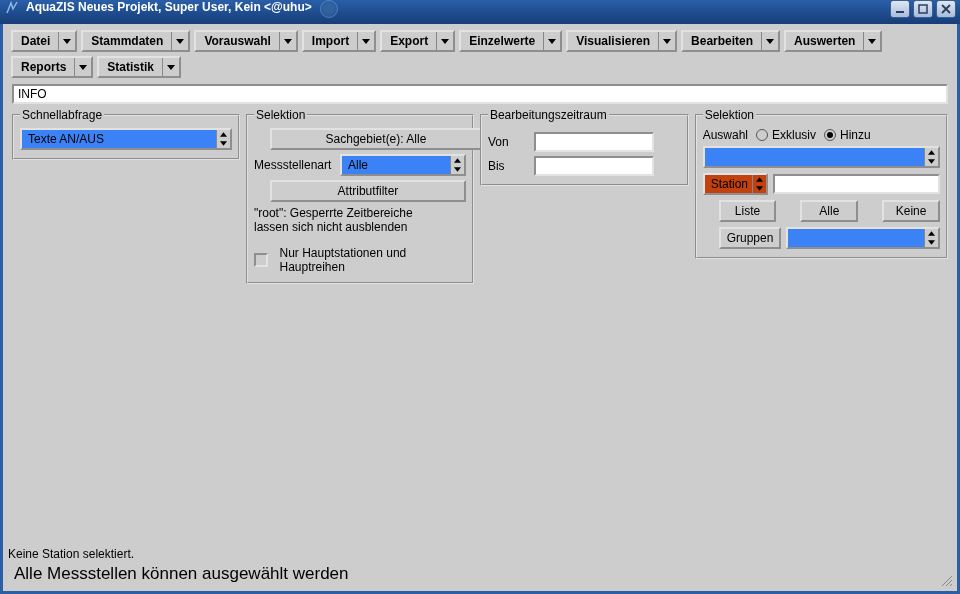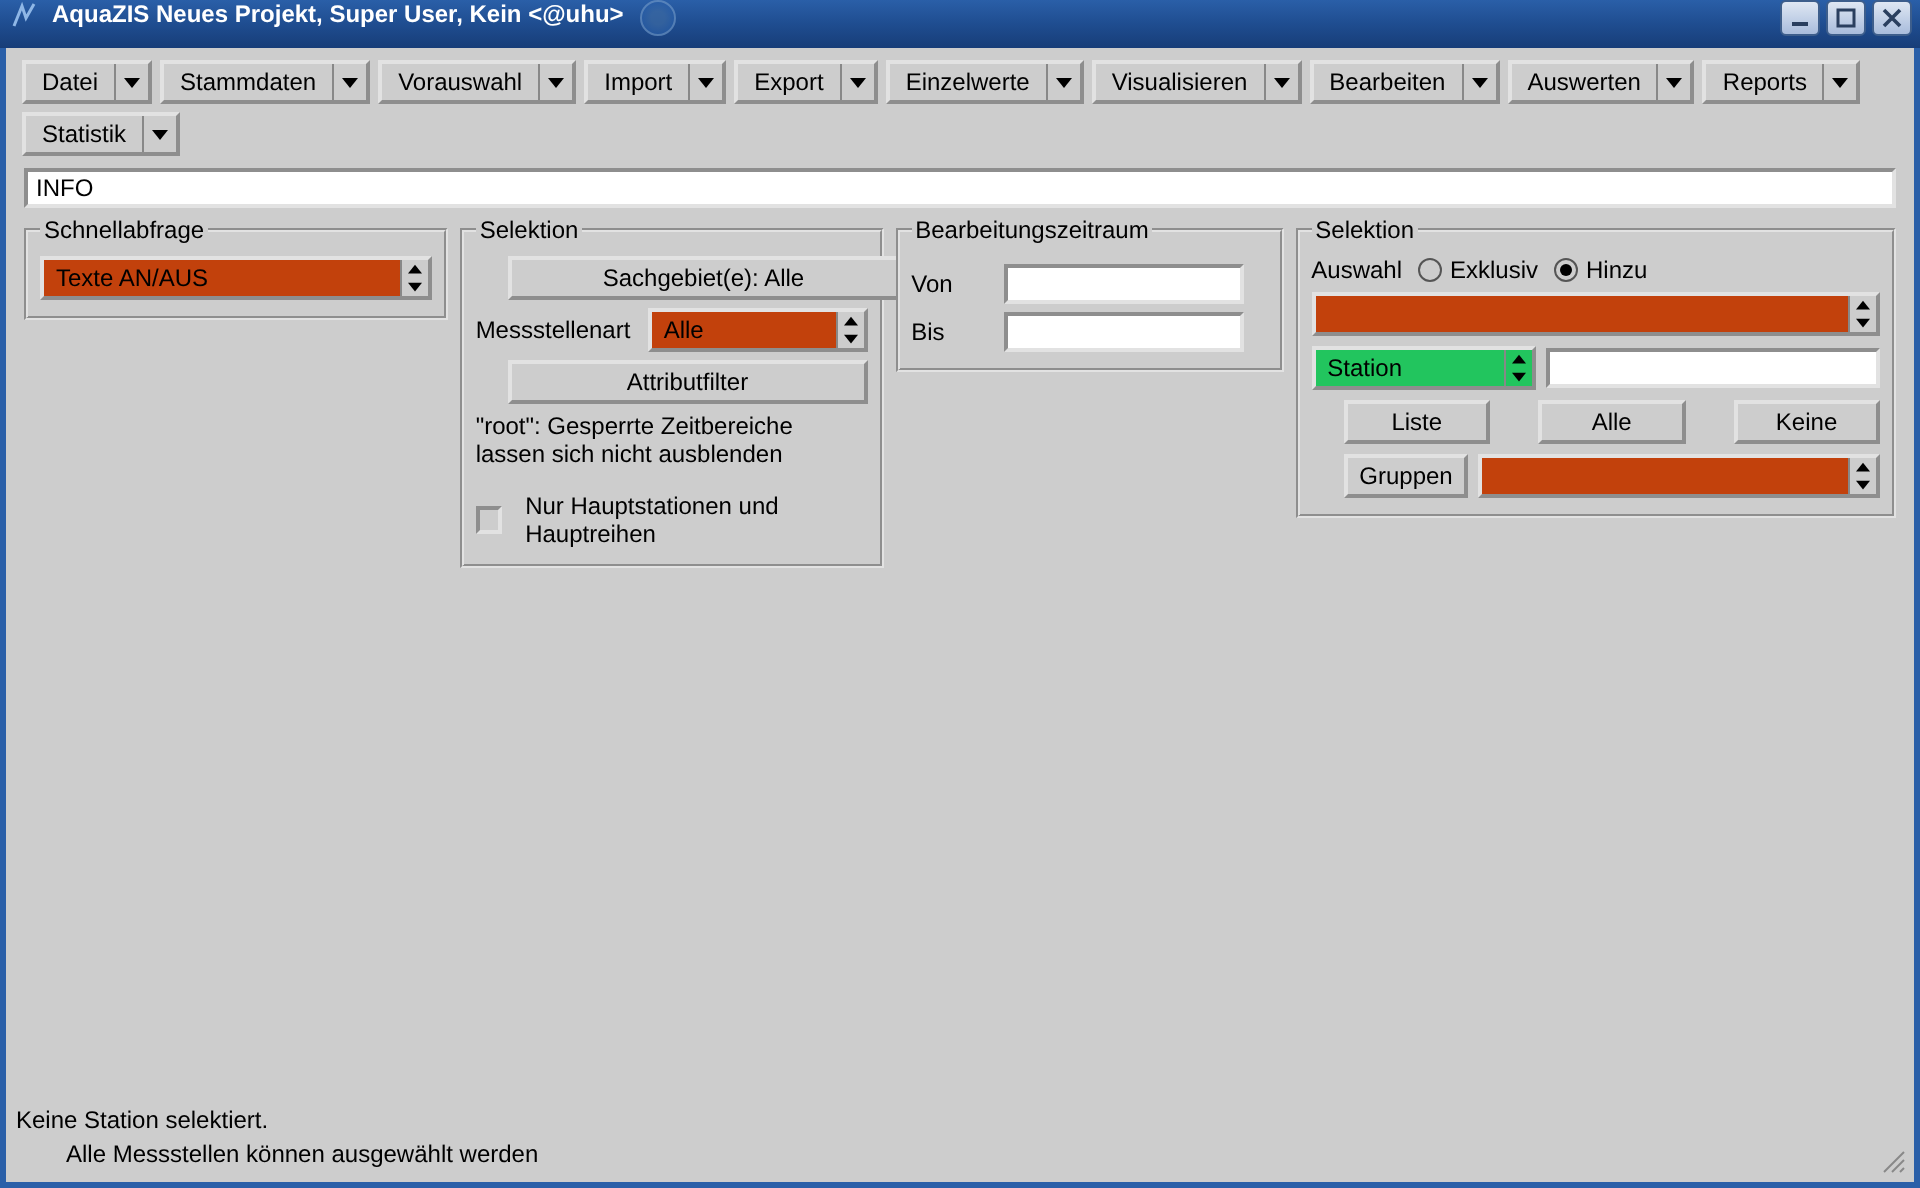--- a/index.html
+++ b/index.html
@@ -54,20 +54,21 @@
   }
   .menubar {
     padding:6px 8px 4px 8px;
     display:flex; flex-wrap:wrap; gap:4px;
   }
   .menu-btn-wrap {
     display:inline-flex;
     border:2px outset #e2e2e2;
     background:#cdcdcd;
     height:22px;
+    font-weight:bold;
   }
   .menu-btn-wrap .lbl {
     padding:0 8px;
     display:flex; align-items:center;
     border-right:1px solid #888;
     cursor:pointer;
   }
   .menu-btn-wrap .drop {
     width:16px;
     display:flex; align-items:center; justify-content:center;
@@ -111,21 +112,21 @@
     display:flex;
     border:2px outset #e2e2e2;
     background:#cdcdcd;
     height:22px;
     width:100%;
   }
   .combo .cval {
     flex:1;
     padding:0 6px;
     display:flex;align-items:center;
-    background:#c2410c;
+    background:#3b82f6;
   }
   .btnish {
     border:2px outset #e2e2e2;
     background:#cdcdcd;
     height:22px;
     display:flex;align-items:center;justify-content:center;
     padding:0 6px;
     cursor:pointer;
     font:inherit;
     margin-left:16px;
@@ -147,42 +148,41 @@
   }
   .radio {
     width:12px;height:12px;border:1px solid #555;border-radius:50%;background:#cdcdcd;display:inline-flex;align-items:center;justify-content:center;margin-right:4px;
   }
   .radio.selected::after{content:"";width:6px;height:6px;border-radius:50%;background:#000;}
   .sel-row1 { display:flex; align-items:center; gap:8px; }
   .sel-btns { display:flex; gap:8px; margin-top:5px;}
   .sel-btns .btnish{ flex:1; padding:0 4px;}
   .spin-btn {
     border:2px outset #e2e2e2;
-    background:#22c55e;
+    background:#c2410c;
     height:22px;
     display:flex;align-items:center;
     padding-left:6px;
     cursor:pointer;
-    gap:47px;
   }
   .spin-btn .sptxt{padding-right:4px;}
   .updown{
     width:14px;
     display:flex;flex-direction:column;
     border-left:1px solid #888;
     height:100%;
   }
   .updown div{flex:1;display:flex;align-items:center;justify-content:center;}
   .updown svg{width:7px;height:5px;fill:#000;}
   .status-area {
     position:absolute; left:3px; right:3px; bottom:3px;
     padding:2px 4px 4px 2px;
   }
   .status-line1{ font-size:12px; margin-bottom:3px;}
-  .status-line2{ font-size:12px; padding-left:6px;margin-left:19px;}
+  .status-line2{ font-size:17px; padding-left:6px;}
   .resize-grip{
     position:absolute; right:1px; bottom:1px; width:14px;height:14px;
   }
   .resize-grip svg{width:14px;height:14px;}
   .muted{ color:#000; }
   .sel-field-row{display:flex;gap:5px;margin-top:5px;align-items:center;}
   .sel-field-row .text-input{flex:1;width:auto;}
   .sel-combo{flex:1;}
 </style>
 </head>

